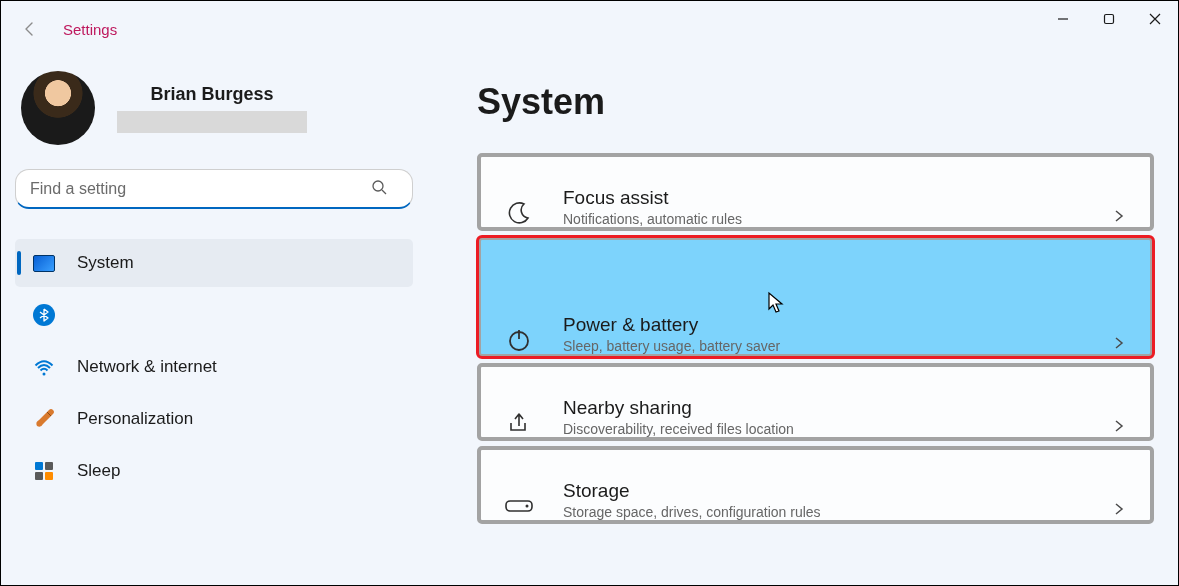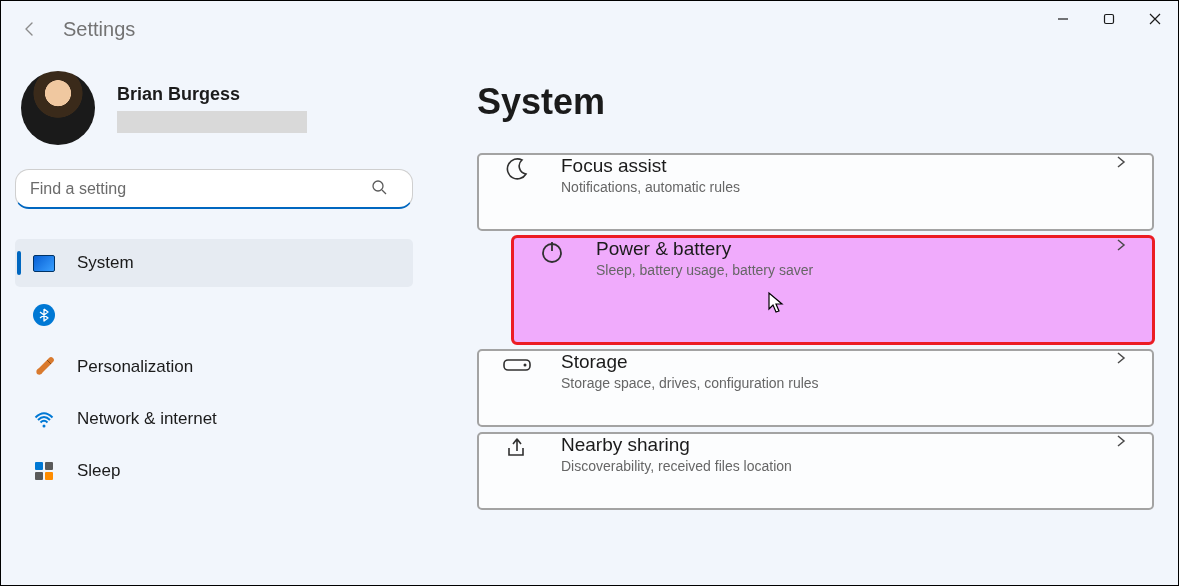--- a/index.html
+++ b/index.html
@@ -2,33 +2,33 @@
 <html><head>
 <meta charset="utf-8">
 <style>
   * { box-sizing: border-box; margin: 0; padding: 0; font-family: "Segoe UI", -apple-system, BlinkMacSystemFont, sans-serif; }
   html, body { width: 1179px; height: 586px; overflow: hidden; }
   body { background: #f2f6fc; border: 1px solid #000; position: relative; }
 
   
   .titlebar { display: flex; align-items: center; height: 56px; padding-left: 20px; }
   .back-arrow { width: 18px; height: 18px; display: flex; align-items: center; justify-content: center; color: #8c8c8c; margin-right: 24px; }
-  .app-title { font-size: 20px; color: #737373; }
+  .app-title { font-size: 15px; color: #be185d; }
   .win-controls { position: absolute; top: 0; right: 0; display: flex; }
   .win-btn { width: 46px; height: 36px; display: flex; align-items: center; justify-content: center; color: #1b1b1b; }
 
   
   .layout { display: flex; height: calc(100% - 56px); }
   .sidebar { width: 420px; padding: 14px 10px 0 14px; display: flex; flex-direction: column; }
   .content { flex: 1; padding: 24px 24px 0 56px; overflow: hidden; }
 
   
   .profile { display: flex; align-items: center; margin-bottom: 24px; padding-left: 6px; }
   .avatar { width: 74px; height: 74px; border-radius: 50%; background: radial-gradient(circle at 50% 30%, #f0c8a0 0 20%, #3a2a1a 21% 38%, #1a1a1a 39% 100%); margin-right: 22px; flex-shrink: 0; }
-  .profile-text { display: flex; flex-direction: column; }
+  .profile-text { display: flex; flex-direction: column; text-align: center; }
   .profile-name { font-size: 18px; font-weight: 600; color: #1b1b1b; }
   .profile-sub { width: 190px; height: 22px; background: #d9d9d9; margin-top: 6px; }
 
   
   .search-wrap { position: relative; margin: 0 0 30px 0; }
   .search-input { width: 398px; height: 40px; border: 1px solid #cfcfcf; border-bottom: 2px solid #0067c0; border-radius: 14px; padding: 0 44px 0 14px; font-size: 16px; color: #1b1b1b; background: #fff; outline: none; }
   .search-input::placeholder { color: #6b6b6b; }
   .search-icon { position: absolute; right: 24px; top: 50%; transform: translateY(-50%); color: #5a5a5a; }
 
   
@@ -44,22 +44,22 @@
   .ico-bluetooth { background: #0078d4; border-radius: 50%; width: 22px; height: 22px; display:flex; align-items:center; justify-content:center; color:#fff; font-size:13px; }
   .ico-wifi { color: #0078d4; }
   .ico-brush { display:flex; }
   .ico-apps { display:flex; }
 
   
   .page-title { font-size: 36px; font-weight: 600; color: #1b1b1b; margin-bottom: 30px; }
 
   
   .cards { display: flex; flex-direction: column; gap: 5px; }
-  .card { display: flex; align-items: flex-start; background: #fcfdfe; border: 2px solid #a3a3a3; border-radius: 5px; height: 78px; padding: 0 24px 0 24px; position: relative; }
-  .card.highlight { outline: 3px solid #ec1c24; outline-offset: -2px; height: 108px; background:#f0abfc;margin-left:35px; }
+  .card { display: flex; align-items: flex-end; background: #fcfdfe; border: 4px solid #a3a3a3; border-radius: 5px; height: 78px; padding: 0 24px 0 24px; position: relative; }
+  .card.highlight { outline: 3px solid #ec1c24; outline-offset: -2px; height: 122px; background:#7dd3fc; }
   .card-icon { width: 28px; height: 28px; display: flex; align-items: center; justify-content: center; margin-right: 30px; flex-shrink: 0; color: #303030; }
   .card-text { display: flex; flex-direction: column; }
   .card-title { font-size: 19px; color: #1b1b1b; }
   .card-sub { font-size: 14px; color: #666; margin-top: 2px; }
   .card-chevron { margin-left: auto; color: #4a4a4a; }
 
   
   .cursor-pointer { position: absolute; left: 766px; top: 290px; pointer-events:none; }
 </style>
 </head>
@@ -122,40 +122,40 @@
       <div class="nav-item">
         <span class="nav-icon">
             <span class="ico-bluetooth">
           <svg width="10" height="14" viewBox="0 0 10 14">
                 <path d="M5 1 L5 13 L9 10 L1 4 M5 1 L9 4 L1 10" stroke="#fff" stroke-width="1.3" fill="none" stroke-linejoin="round"></path>
               </svg>
         </span>
           </span>
       </div>
       <div class="nav-item">
-        <span class="nav-icon ico-brush">
-          <svg width="22" height="22" viewBox="0 0 22 22">
-              <path d="M4 18 Q2 14 6 12 L16 2 Q18 0 20 2 Q22 4 20 6 L10 16 Q8 20 4 18 Z" fill="#d97a2e"></path>
-              <path d="M14 4 L18 8" stroke="#8a4a12" stroke-width="1"></path>
-            </svg>
-        </span>
-        <span class="nav-label">Personalization</span>
-      </div>
-      <div class="nav-item">
         <span class="nav-icon ico-wifi">
           <svg width="22" height="18" viewBox="0 0 22 18">
               <path d="M11 16 L11 16" stroke="#0078d4" stroke-width="3" stroke-linecap="round"></path>
               <path d="M5 10 Q11 4 17 10" stroke="#0078d4" stroke-width="2" fill="none"></path>
               <path d="M7.5 12.5 Q11 9 14.5 12.5" stroke="#0078d4" stroke-width="2" fill="none"></path>
               <path d="M2.5 7.5 Q11 -1 19.5 7.5" stroke="#0078d4" stroke-width="2" fill="none"></path>
             </svg>
         </span>
         <span class="nav-label">Network &amp; internet</span>
       </div>
       <div class="nav-item">
+        <span class="nav-icon ico-brush">
+          <svg width="22" height="22" viewBox="0 0 22 22">
+              <path d="M4 18 Q2 14 6 12 L16 2 Q18 0 20 2 Q22 4 20 6 L10 16 Q8 20 4 18 Z" fill="#d97a2e"></path>
+              <path d="M14 4 L18 8" stroke="#8a4a12" stroke-width="1"></path>
+            </svg>
+        </span>
+        <span class="nav-label">Personalization</span>
+      </div>
+      <div class="nav-item">
         <span class="nav-icon ico-apps">
           <svg width="20" height="20" viewBox="0 0 20 20">
               <rect x="1" y="1" width="8" height="8" rx="1" fill="#0078d4"></rect>
               <rect x="11" y="1" width="8" height="8" rx="1" fill="#5a5a5a"></rect>
               <rect x="1" y="11" width="8" height="8" rx="1" fill="#5a5a5a"></rect>
               <rect x="11" y="11" width="8" height="8" rx="1" fill="#ff8c00"></rect>
             </svg>
         </span>
         <span class="nav-label">Sleep</span>
       </div>
@@ -197,53 +197,53 @@
         </div>
         <span class="card-chevron">
           <svg width="14" height="14" viewBox="0 0 14 14">
               <path d="M4 2 L10 7 L4 12" stroke="currentColor" stroke-width="1.5" fill="none"></path>
             </svg>
         </span>
       </div>
 
       <div class="card">
         <span class="card-icon">
+          <svg width="26" height="26" viewBox="0 0 26 26">
+              <path d="M5 13 V20 H19 V13" stroke="currentColor" stroke-width="1.6" fill="none"></path>
+              <path d="M9 9 L13 4 L17 9 M13 4 V16" stroke="currentColor" stroke-width="1.6" fill="none" stroke-linejoin="round"></path>
+            </svg>
+        </span>
+        <div class="card-text">
+          <div class="card-title">Nearby sharing</div>
+          <div class="card-sub">Discoverability, received files location</div>
+        </div>
+        <span class="card-chevron">
+          <svg width="14" height="14" viewBox="0 0 14 14">
+              <path d="M4 2 L10 7 L4 12" stroke="currentColor" stroke-width="1.5" fill="none"></path>
+            </svg>
+        </span>
+      </div>
+
+      <div class="card">
+        <span class="card-icon">
           <svg width="28" height="16" viewBox="0 0 28 16">
               <rect x="1" y="3" width="26" height="10" rx="4" stroke="currentColor" stroke-width="1.6" fill="none"></rect>
               <circle cx="22" cy="8" r="1.5" fill="currentColor"></circle>
             </svg>
         </span>
         <div class="card-text">
           <div class="card-title">Storage</div>
           <div class="card-sub">Storage space, drives, configuration rules</div>
         </div>
         <span class="card-chevron">
           <svg width="14" height="14" viewBox="0 0 14 14">
               <path d="M4 2 L10 7 L4 12" stroke="currentColor" stroke-width="1.5" fill="none"></path>
             </svg>
         </span>
       </div>
 
-      <div class="card">
-        <span class="card-icon">
-          <svg width="26" height="26" viewBox="0 0 26 26">
-              <path d="M5 13 V20 H19 V13" stroke="currentColor" stroke-width="1.6" fill="none"></path>
-              <path d="M9 9 L13 4 L17 9 M13 4 V16" stroke="currentColor" stroke-width="1.6" fill="none" stroke-linejoin="round"></path>
-            </svg>
-        </span>
-        <div class="card-text">
-          <div class="card-title">Nearby sharing</div>
-          <div class="card-sub">Discoverability, received files location</div>
-        </div>
-        <span class="card-chevron">
-          <svg width="14" height="14" viewBox="0 0 14 14">
-              <path d="M4 2 L10 7 L4 12" stroke="currentColor" stroke-width="1.5" fill="none"></path>
-            </svg>
-        </span>
-      </div>
-
     </div>
   </div>
 </div>
 
 <svg class="cursor-pointer" width="20" height="24" viewBox="0 0 20 24">
   <path d="M2 2 L2 18 L6 14 L9 21 L12 20 L9 13 L15 13 Z" fill="#fff" stroke="#000" stroke-width="1.2"></path>
 </svg>
 
 </body></html>

